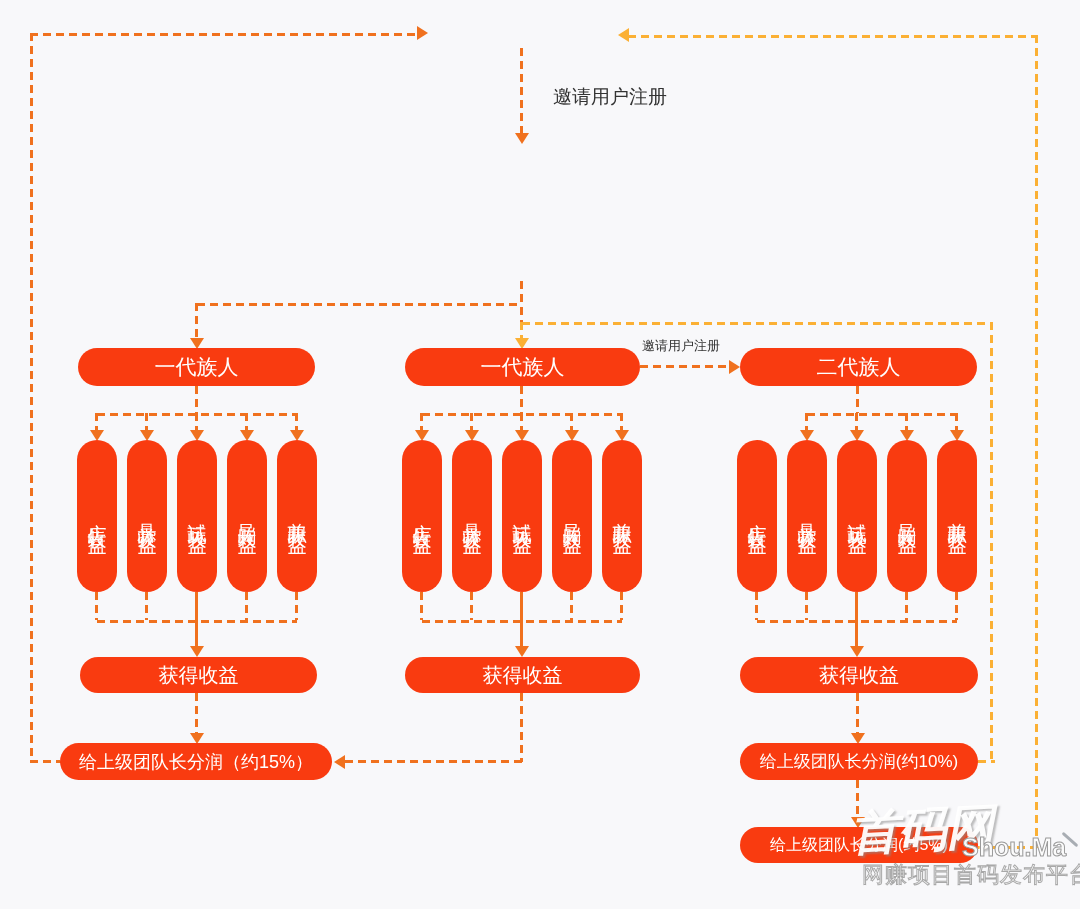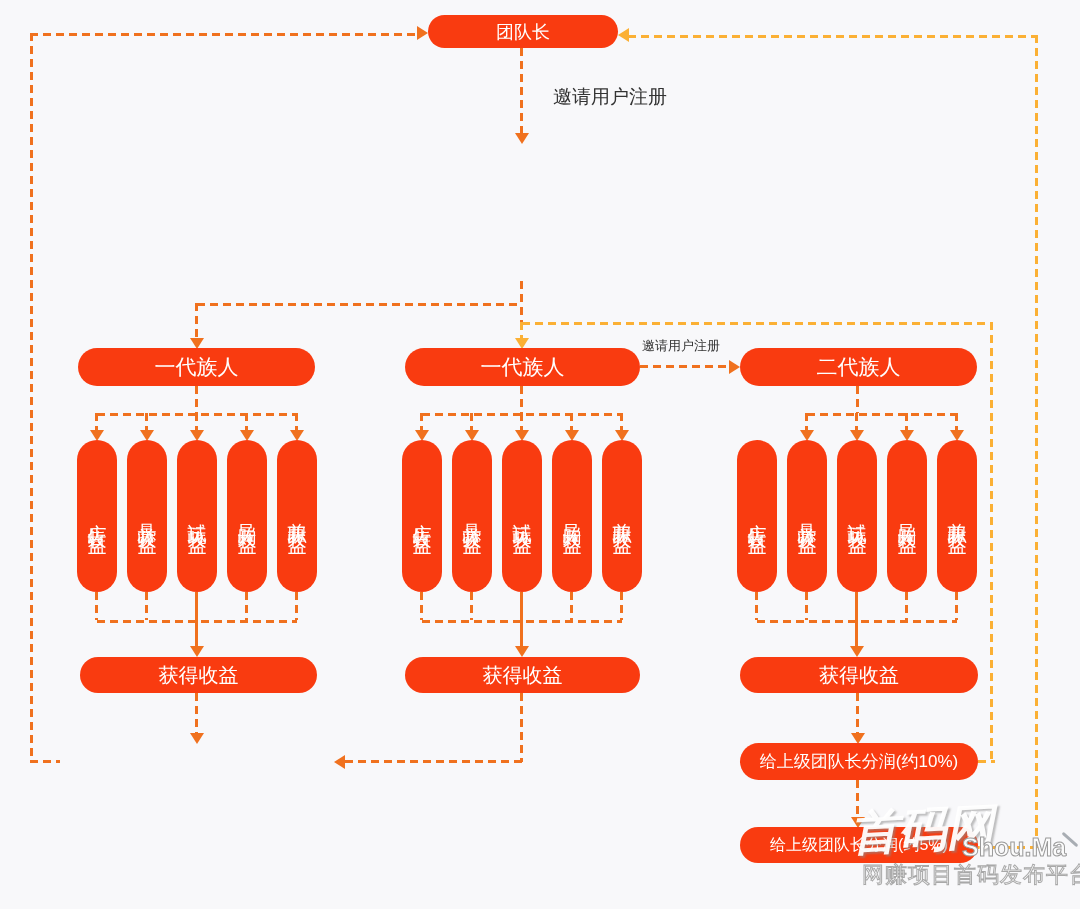--- a/index.html
+++ b/index.html
@@ -134,32 +134,32 @@
   <div class="vdash" style="left:905px;top:592px;height:28px"></div>
   <div class="vdash" style="left:955px;top:592px;height:28px"></div>
   <div class="hdash" style="left:757px;top:620px;width:200px"></div>
   <div class="vsolid" style="left:855px;top:592px;height:56px"></div>
   <div class="ar down" style="left:850px;top:646px"></div>
   <div class="vdash" style="left:856px;top:693px;height:40px"></div>
   <div class="ar down" style="left:851px;top:733px"></div>
   <div class="vdash" style="left:856px;top:780px;height:37px"></div>
   <div class="ar down" style="left:851px;top:817px"></div>
 
-  <div class="pill team-pill" style="left:428px;top:15px;width:190px">团队长</div>
 
   <div class="lbl big" style="left:553px;top:84px">邀请用户注册</div>
 
 
   <div class="pill title-pill" style="left:78px;top:348px;width:237px">一代族人</div>
   <div class="vpill" style="left:77px;top:440px">广告收益</div>
   <div class="vpill" style="left:127px;top:440px">悬赏收益</div>
   <div class="vpill" style="left:177px;top:440px">试玩收益</div>
   <div class="vpill" style="left:227px;top:440px">导购收益</div>
   <div class="vpill" style="left:277px;top:440px">兼职收益</div>
   <div class="pill earn-pill" style="left:80px;top:657px;width:237px">获得收益</div>
+  <div class="pill share-pill" style="left:60px;top:743px;width:272px;font-size:18px">给上级团队长分润（约15%）</div>
 
   <div class="pill title-pill" style="left:405px;top:348px;width:235px">一代族人</div>
   <div class="lbl small" style="left:642px;top:337px">邀请用户注册</div>
   <div class="vpill" style="left:402px;top:440px">广告收益</div>
   <div class="vpill" style="left:452px;top:440px">悬赏收益</div>
   <div class="vpill" style="left:502px;top:440px">试玩收益</div>
   <div class="vpill" style="left:552px;top:440px">导购收益</div>
   <div class="vpill" style="left:602px;top:440px">兼职收益</div>
   <div class="pill earn-pill" style="left:405px;top:657px;width:235px">获得收益</div>
 

